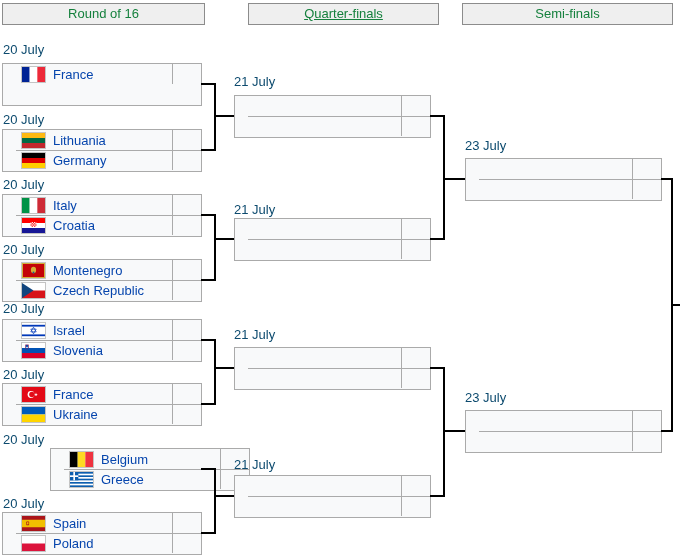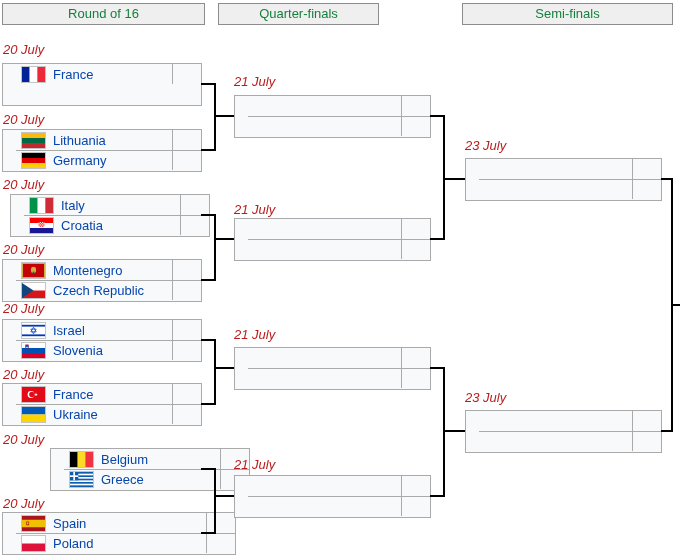--- a/index.html
+++ b/index.html
@@ -1,38 +1,38 @@
 <!DOCTYPE html>
 <html><head>
 <meta charset="utf-8">
 <style>
   html,body{margin:0;padding:0;background:#fff;}
   .stage{position:relative;width:680px;height:555px;background:#ffffff;
          font-family:"Liberation Sans",sans-serif;font-size:13px;color:#202122;overflow:hidden;}
   .hdr{position:absolute;top:3px;height:22px;line-height:20px;text-align:center;
        background:#efefef;border:1px solid #8c8c8c;box-sizing:border-box;color:#15803d;}
-  .date{position:absolute;height:15px;line-height:15px;color:#b91c1c;white-space:nowrap;font-style:italic;}
+  .date{position:absolute;height:15px;line-height:15px;color:#0c4a6e;white-space:nowrap;}
   .match{position:absolute;background:#f8f9fa;border:1px solid #aaaaaa;box-sizing:border-box;height:43px;padding-left:13px;}
   .trow{height:20px;position:relative;display:flex;align-items:center;padding-left:5px;box-sizing:border-box;}
   .trow.second{border-top:1px solid #aaaaaa;}
   .score{position:absolute;right:0;top:0;height:100%;width:29px;border-left:1px solid #aaaaaa;
          box-sizing:border-box;text-align:center;line-height:19px;}
   .flag{display:inline-block;width:23px;height:15px;line-height:0;border:1px solid #c4c4c4;
         box-sizing:content-box;flex:0 0 auto;background:#fff;}
   .flag svg{display:block;}
   .team{color:#0645ad;margin-left:7px;text-decoration:none;cursor:pointer;white-space:nowrap;}
   .line{position:absolute;background:#000000;}
 </style>
 </head>
 <body>
 
 <div class="stage">
 
   <div class="hdr" style="left:2px;width:203px;">Round of 16</div>
-  <div class="hdr" style="left:218px;width:161px;">Quarter-finals</div>
+  <div class="hdr" style="left:248px;width:191px;text-decoration:underline;">Quarter-finals</div>
   <div class="hdr" style="left:462px;width:211px;">Semi-finals</div>
 
   <div class="date" style="left:3px;top:42px;">20 July</div>
   <div class="date" style="left:3px;top:112px;">20 July</div>
   <div class="date" style="left:3px;top:177px;">20 July</div>
   <div class="date" style="left:3px;top:242px;">20 July</div>
   <div class="date" style="left:3px;top:301px;">20 July</div>
   <div class="date" style="left:3px;top:367px;">20 July</div>
   <div class="date" style="left:3px;top:432px;">20 July</div>
   <div class="date" style="left:3px;top:496px;">20 July</div>
@@ -69,21 +69,21 @@
             <rect width="23" height="5" fill="#000"></rect>
             <rect y="5" width="23" height="5" fill="#DD0000"></rect>
             <rect y="10" width="23" height="5" fill="#FFCE00"></rect>
           </svg>
         </span>
       <a class="team">Germany</a>
       <span class="score"></span>
     </div>
   </div>
 
-  <div class="match" style="top:194px;left:10px;width:200px;text-align:center;">
+  <div class="match" style="top:194px;left:2px;width:200px;text-align:center;">
     <div class="trow">
       <span class="flag">
           <svg width="23" height="15" viewBox="0 0 23 15">
             <rect width="7.67" height="15" fill="#009246"></rect>
             <rect x="7.67" width="7.67" height="15" fill="#fff"></rect>
             <rect x="15.33" width="7.67" height="15" fill="#CE2B37"></rect>
           </svg>
         </span>
       <a class="team">Italy</a>
       <span class="score"></span>
@@ -219,21 +219,21 @@
             <rect width="8.33" height="8.33" fill="#0D5EAF"></rect>
             <rect x="3.33" width="1.67" height="8.33" fill="#fff"></rect>
             <rect y="3.33" width="8.33" height="1.67" fill="#fff"></rect>
           </svg>
         </span>
       <a class="team">Greece</a>
       <span class="score"></span>
     </div>
   </div>
 
-  <div class="match" style="top:512px;left:2px;width:234px;">
+  <div class="match" style="top:512px;left:2px;width:200px;">
     <div class="trow">
       <span class="flag">
           <svg width="23" height="15" viewBox="0 0 23 15">
             <rect width="23" height="15" fill="#F1BF00"></rect>
             <rect width="23" height="3.75" fill="#AA151B"></rect>
             <rect y="11.25" width="23" height="3.75" fill="#AA151B"></rect>
             <rect x="4.3" y="5.6" width="2.8" height="3.6" rx="0.6" fill="#AA151B"></rect>
             <rect x="4.9" y="6.2" width="1.6" height="2.2" fill="#F1BF00"></rect>
           </svg>
         </span>

